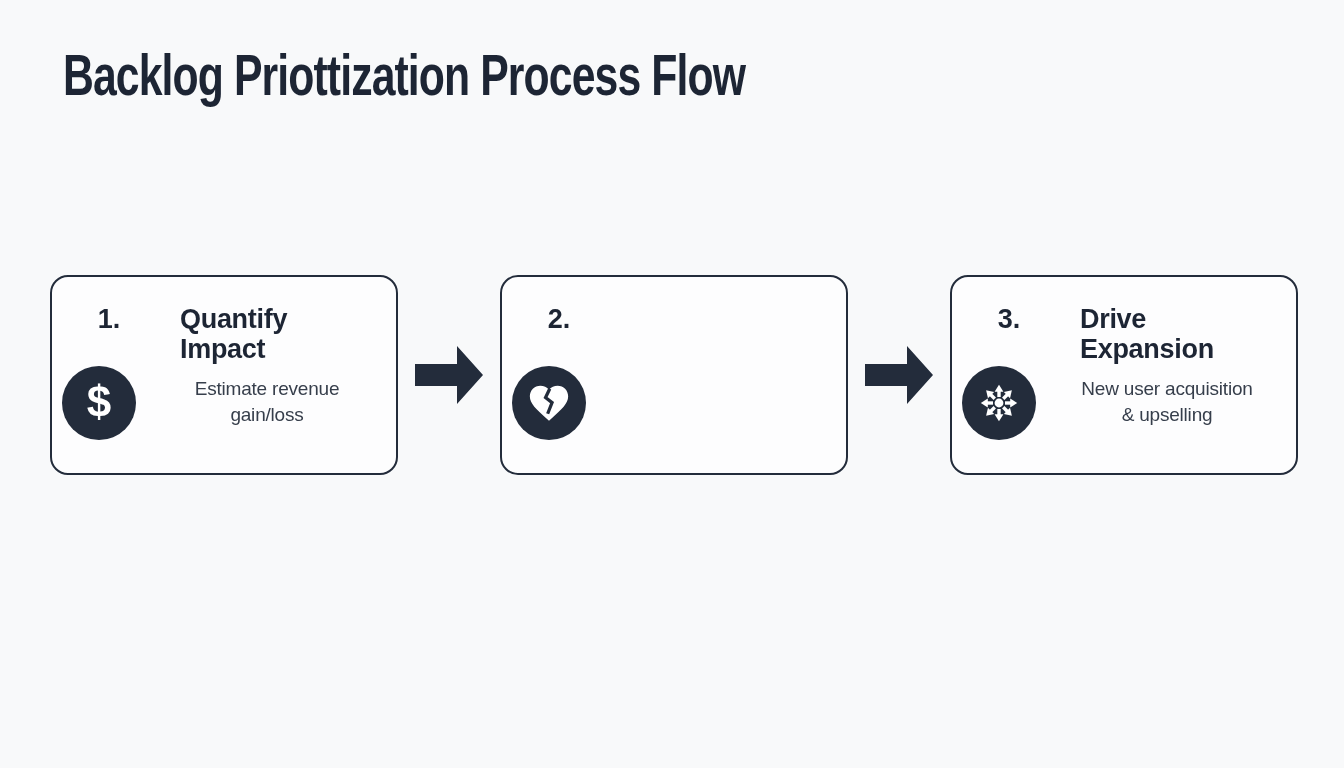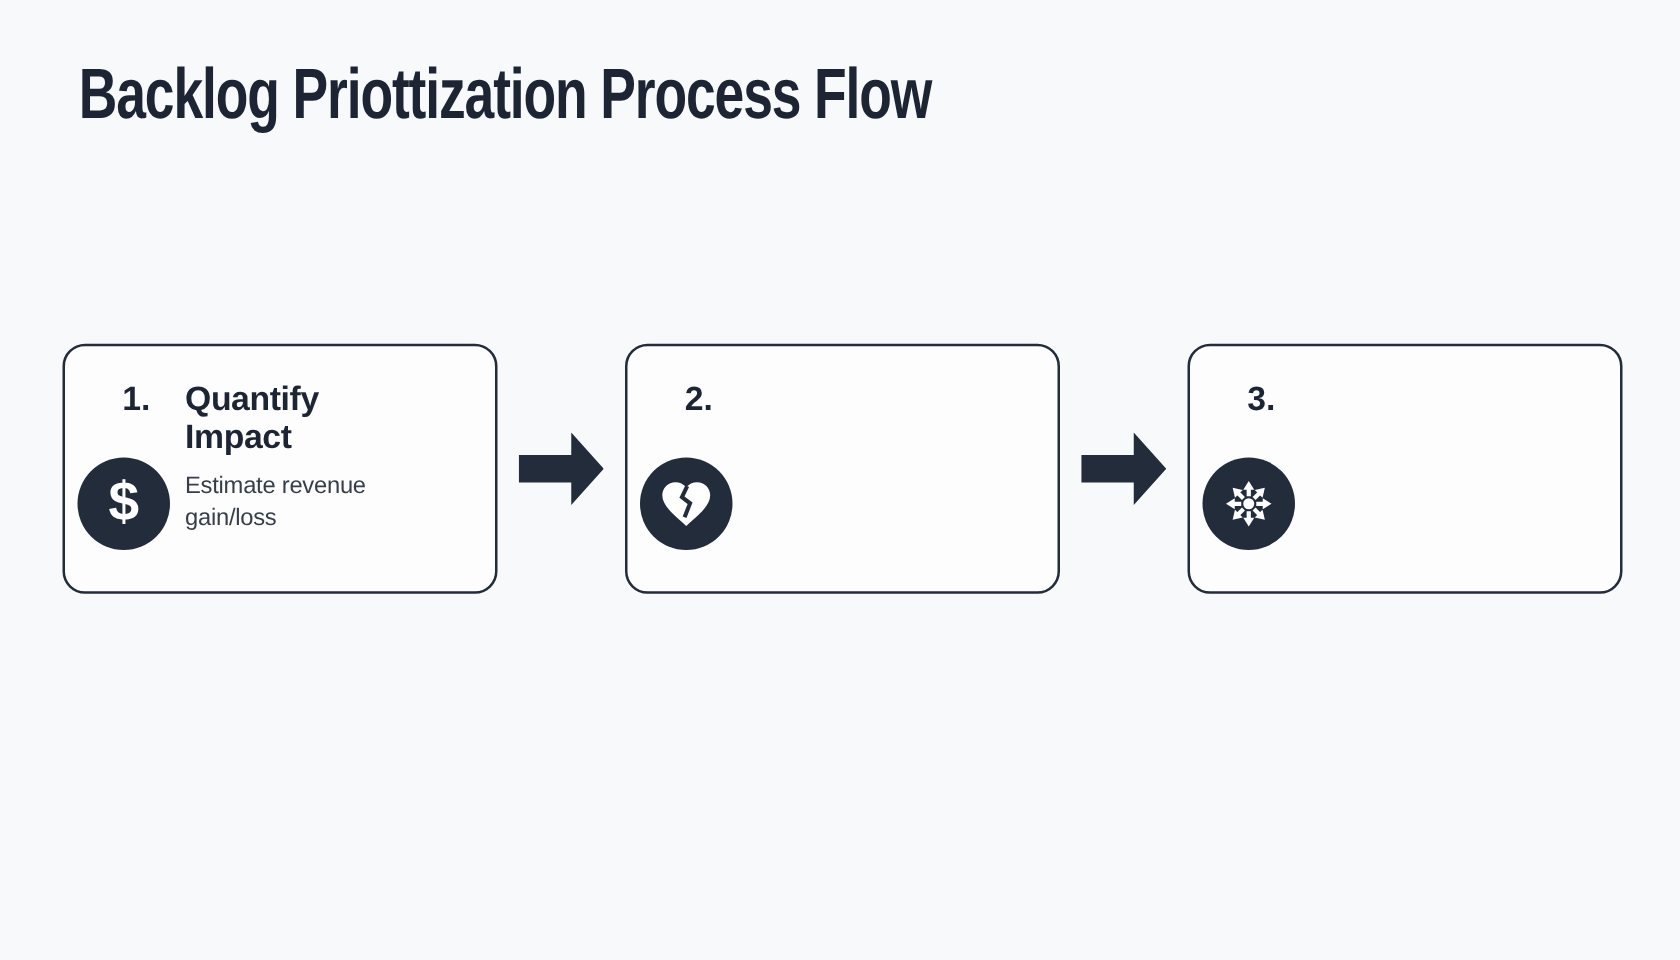--- a/index.html
+++ b/index.html
@@ -60,20 +60,21 @@
   }
   .step-title{
     grid-row:1;grid-column:2;
     font-size:27px;
     font-weight:700;
     line-height:30px;
     letter-spacing:-0.3px;
     white-space:pre-line;
     color:var(--title-ink);
     padding-left:2px;
+    margin-left:32px;
   }
   .icon-circle{
     grid-row:2;grid-column:1;
     width:74px;
     height:74px;
     border-radius:50%;
     background:var(--ink);
     display:flex;
     align-items:center;
     justify-content:center;
@@ -90,20 +91,21 @@
   }
   .step-desc{
     grid-row:2;grid-column:2;
     align-self:center;
     font-size:19px;
     line-height:26px;
     letter-spacing:-0.2px;
     white-space:pre-line;
     color:var(--desc-ink);
     padding-left:2px;
+    text-align:center;
   }
   .flow-arrow{
     width:68px;
     height:58px;
     margin:0 17px;
     flex:0 0 auto;
     display:flex;
     align-items:center;
   }
 </style>
@@ -142,34 +144,37 @@
   </section>
 
   <div class="flow-arrow">
     <svg viewBox="0 0 68 58" width="68" height="58" aria-hidden="true">
       <polygon points="0,18 42,18 42,0 68,29 42,58 42,40 0,40" fill="#232c3b"></polygon>
     </svg>
   </div>
 
   <section class="step-card">
     <div class="step-number">3.</div>
+    <h2 class="step-title">Drive Expansion</h2>
     <div class="icon-circle">
       <svg viewBox="0 0 24 24" width="48" height="48" aria-hidden="true">
         <defs>
           <g id="xarr">
             <line x1="12" y1="9" x2="12" y2="6" stroke="#ffffff" stroke-width="1.7"></line>
             <path d="M12 2.9 L9.8 6.4 L14.2 6.4 Z" fill="#ffffff"></path>
           </g>
         </defs>
         <use href="#xarr"></use>
         <use href="#xarr" transform="rotate(45 12 12)"></use>
         <use href="#xarr" transform="rotate(90 12 12)"></use>
         <use href="#xarr" transform="rotate(135 12 12)"></use>
         <use href="#xarr" transform="rotate(180 12 12)"></use>
         <use href="#xarr" transform="rotate(225 12 12)"></use>
         <use href="#xarr" transform="rotate(270 12 12)"></use>
         <use href="#xarr" transform="rotate(315 12 12)"></use>
         <circle cx="12" cy="12" r="2.2" fill="#ffffff"></circle>
       </svg>
     </div>
+    <p class="step-desc">New user acquisition
+&amp; upselling</p>
   </section>
 
 </div>
 
 </body></html>

